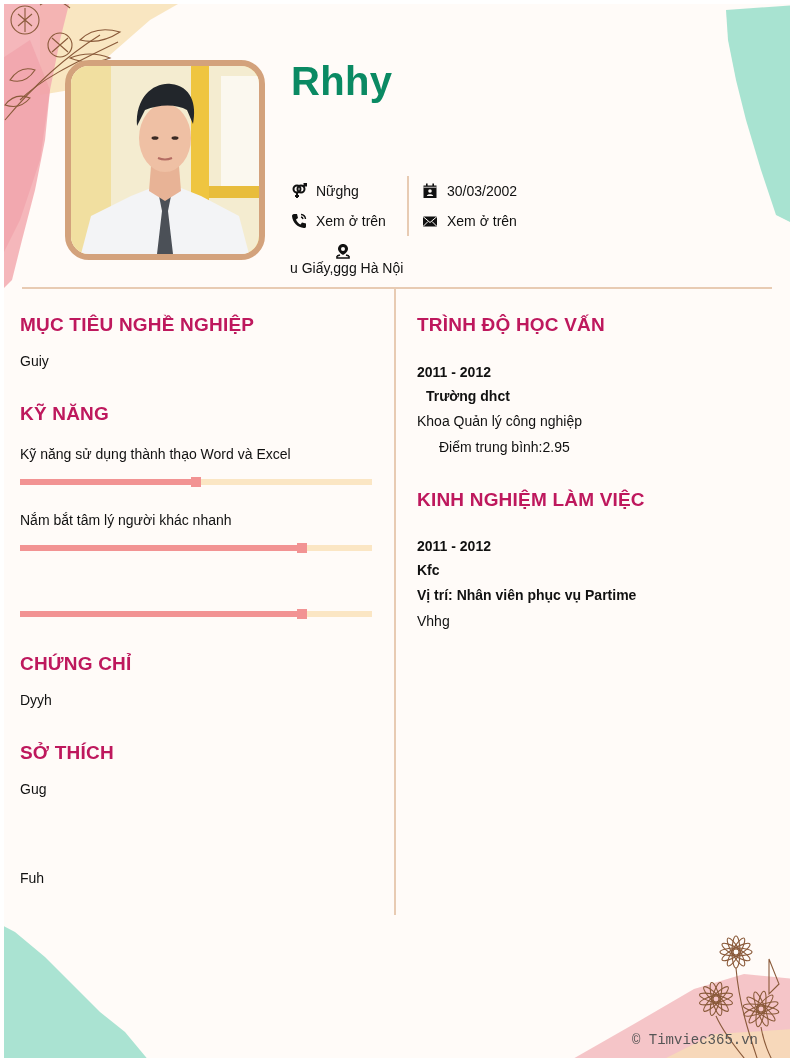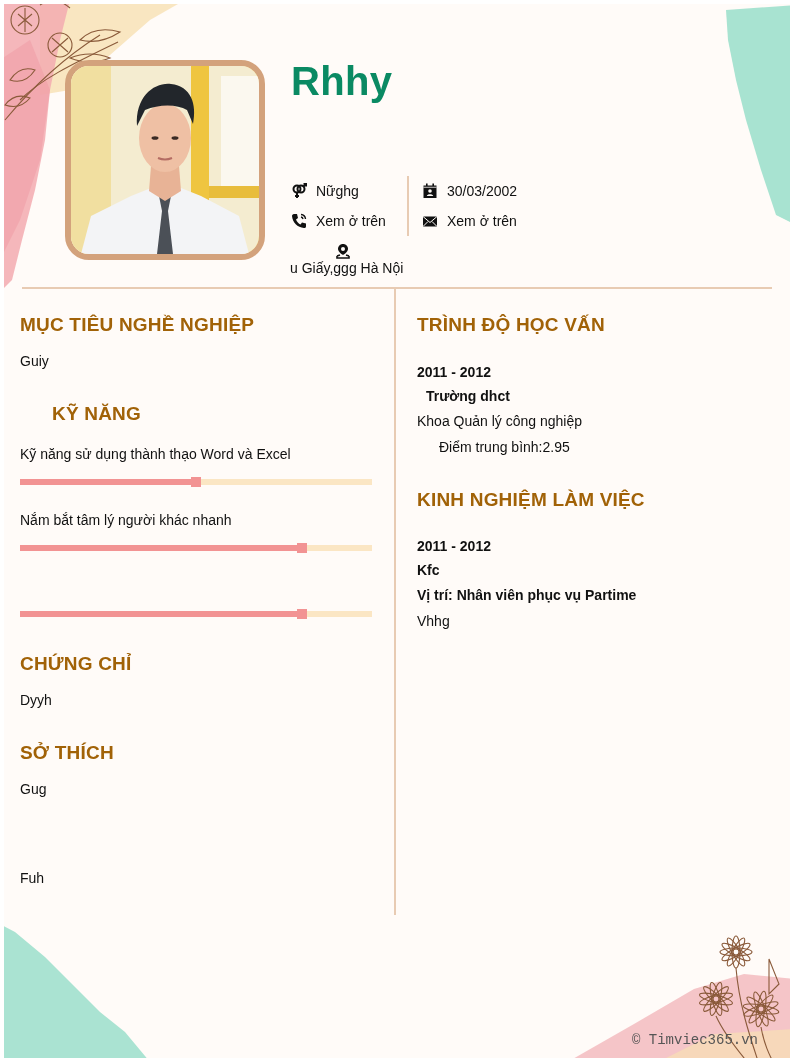--- a/index.html
+++ b/index.html
@@ -36,21 +36,21 @@
   .info-divider {
     position: absolute; left: 403px; top: 172px; width: 2px; height: 60px; background: #e8cbb3;
   }
   .hdivider {
     position: absolute; left: 18px; top: 283px; width: 750px; height: 2px; background: #e8cbb3;
   }
   .vdivider {
     position: absolute; left: 390px; top: 285px; width: 2px; height: 626px; background: #e8cbb3;
   }
   .section-title {
-    position: absolute; font-size: 19px; font-weight: 700; color: #a16207; letter-spacing: 0.2px;
+    position: absolute; font-size: 19px; font-weight: 700; color: #be185d; letter-spacing: 0.2px;
   }
   .text { position: absolute; font-size: 14px; color: #111; }
   .bold { font-weight: 700; }
   .bar-track {
     position: absolute; height: 6px; background: #fbe6c4;
   }
   .bar-fill { position: absolute; left: 0; top: 0; height: 6px; background: #f29393; }
   .bar-knob { position: absolute; top: -2px; width: 10px; height: 10px; background: #f29393; }
   .watermark {
     position: absolute; left: 632px; top: 1032px;
@@ -217,21 +217,21 @@
     </span>
     <span>Xem ở trên</span>
   </div>
 
   <div class="hdivider"></div>
   <div class="vdivider"></div>
 
   <div class="section-title" style="left:16px;top:310px;">MỤC TIÊU NGHỀ NGHIỆP</div>
   <div class="text" style="left:16px;top:349px;">Guiy</div>
 
-  <div class="section-title" style="left:16px;top:399px;margin-left:32px;">KỸ NĂNG</div>
+  <div class="section-title" style="left:16px;top:399px;">KỸ NĂNG</div>
 
   <div class="text" style="left:16px;top:442px;">Kỹ năng sử dụng thành thạo Word và Excel</div>
   <div class="bar-track" style="left:16px;top:475px;width:352px;">
     <div class="bar-fill" style="width:50%;"></div>
     <div class="bar-knob" style="left:calc(50% - 5px);"></div>
   </div>
 
   <div class="text" style="left:16px;top:508px;">Nắm bắt tâm lý người khác nhanh</div>
   <div class="bar-track" style="left:16px;top:541px;width:352px;">
     <div class="bar-fill" style="width:80%;"></div>

